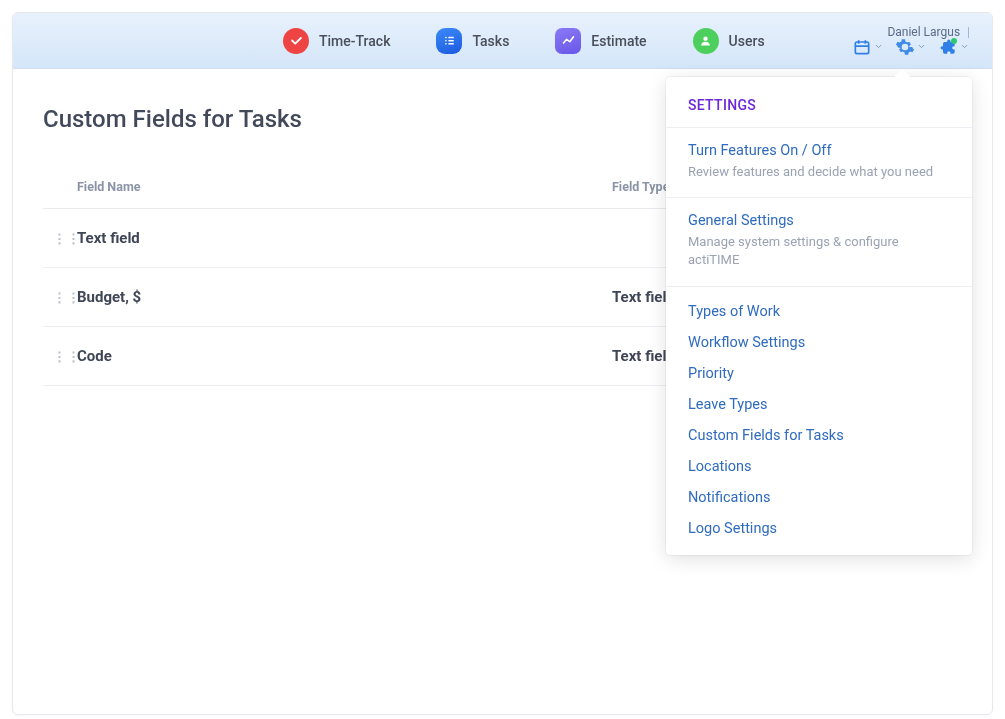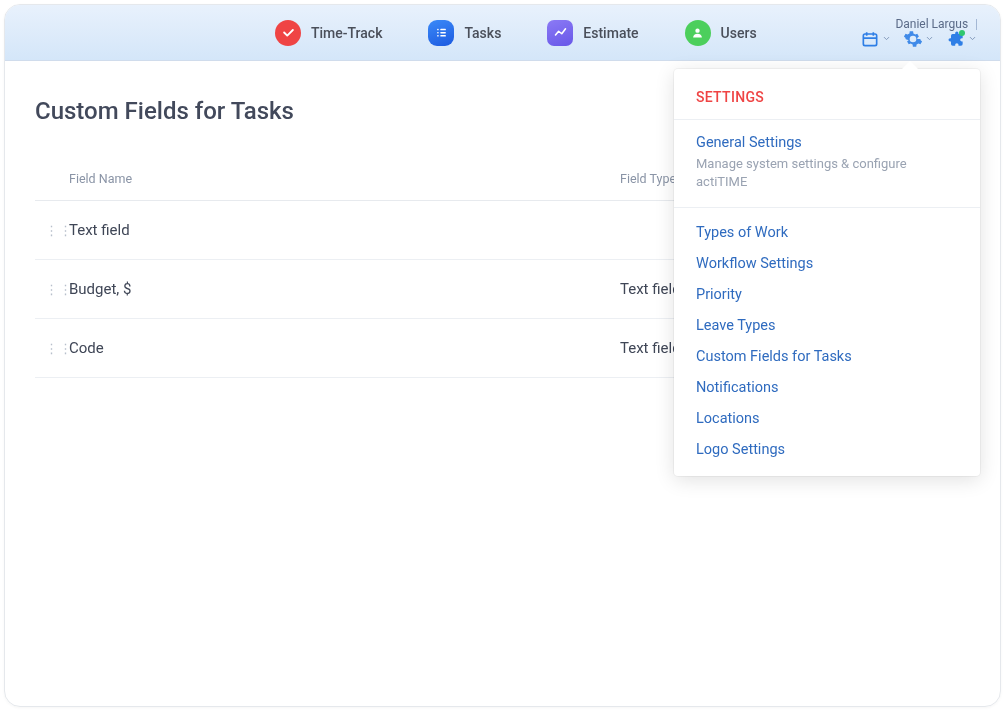--- a/index.html
+++ b/index.html
@@ -9,23 +9,23 @@
       font-family: -apple-system, BlinkMacSystemFont, "Segoe UI", Roboto, Arial, sans-serif;
     }
     body {
       background: #fff;
       width: 1005px;
       height: 719px;
       overflow: hidden;
       position: relative;
     }
     .container {
-      margin: 4px;
+      margin: 12px;
       border: 1px solid #e5e8ec;
-      border-radius: 16px;
+      border-radius: 6px;
       height: 703px;
       overflow: hidden;
       position: relative;
       box-shadow: 0 1px 3px rgba(0,0,0,0.04);
     }
     .topbar {
       height: 56px;
       background: linear-gradient(180deg, #e8f1fc 0%, #d4e6f9 100%);
       display: flex;
       align-items: center;
@@ -100,20 +100,21 @@
       padding: 36px 30px;
     }
     .page-title {
       color: #42495b;
       font-size: 24px;
       font-weight: 500;
       margin-bottom: 36px;
     }
     .table {
       width: 100%;
+      font-weight: bold;
     }
     .thead {
       display: flex;
       padding: 10px 10px 14px 10px;
       border-bottom: 1px solid #e7eaee;
       color: #8a94a6;
       font-size: 12.5px;
     }
     .col-handle { width: 24px; flex-shrink: 0; }
     .col-name { flex: 1; }
@@ -149,21 +150,21 @@
       top: -8px;
       right: 62px;
       width: 0;
       height: 0;
       border-left: 8px solid transparent;
       border-right: 8px solid transparent;
       border-bottom: 8px solid #fff;
     }
     .popover-title {
       padding: 20px 22px 14px 22px;
-      color: #ef4444;
+      color: #6d28d9;
       font-size: 14px;
       font-weight: 500;
       letter-spacing: 0.3px;
     }
     .pop-section {
       border-top: 1px solid #eceff3;
       padding: 14px 22px 16px 22px;
     }
     .pop-link {
       display: block;
@@ -328,32 +329,36 @@
         <div class="col-handle"><span class="drag-handle">⋮⋮</span></div>
         <div class="col-name">Code</div>
         <div class="col-type">Text field</div>
       </div>
     </div>
   </div>
 
   <div class="popover">
     <div class="popover-title">SETTINGS</div>
 
+    <div class="pop-section">
+      <a class="pop-link">Turn Features On / Off</a>
+      <div class="pop-desc">Review features and decide what you need</div>
+    </div>
 
     <div class="pop-section">
       <a class="pop-link">General Settings</a>
       <div class="pop-desc">Manage system settings &amp; configure actiTIME</div>
     </div>
 
     <div class="pop-list">
       <a class="pop-link">Types of Work</a>
       <a class="pop-link">Workflow Settings</a>
       <a class="pop-link">Priority</a>
       <a class="pop-link">Leave Types</a>
       <a class="pop-link">Custom Fields for Tasks</a>
+      <a class="pop-link">Locations</a>
       <a class="pop-link">Notifications</a>
-      <a class="pop-link">Locations</a>
       <a class="pop-link">Logo Settings</a>
     </div>
 
   </div>
 
 </div>
 
 </body></html>

